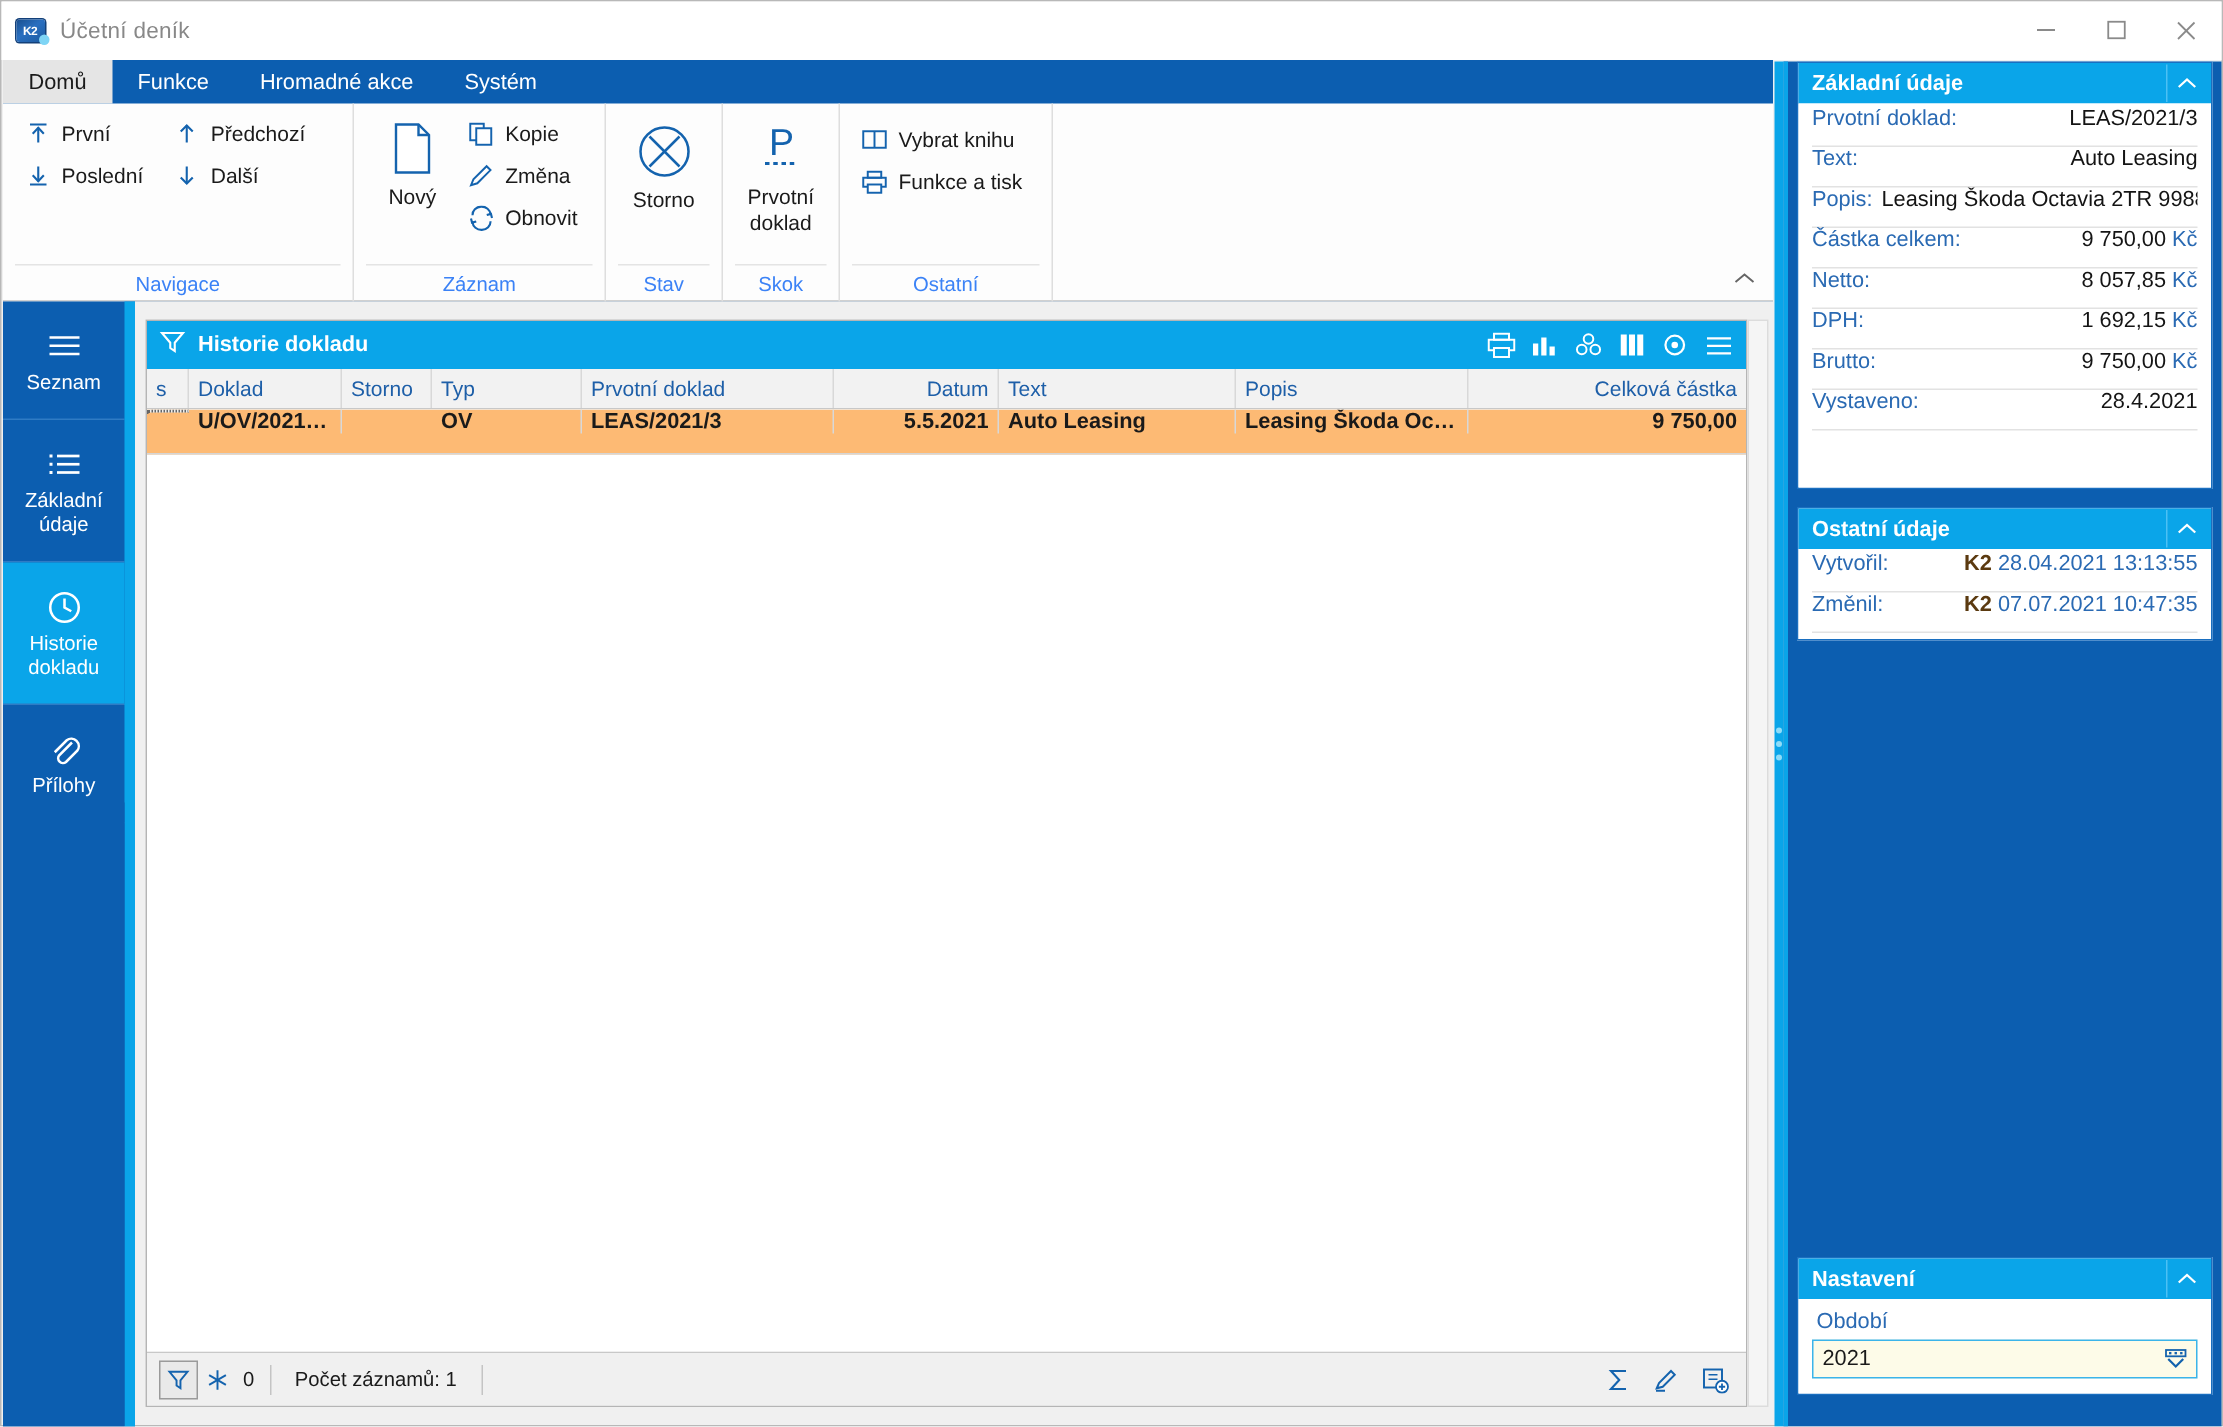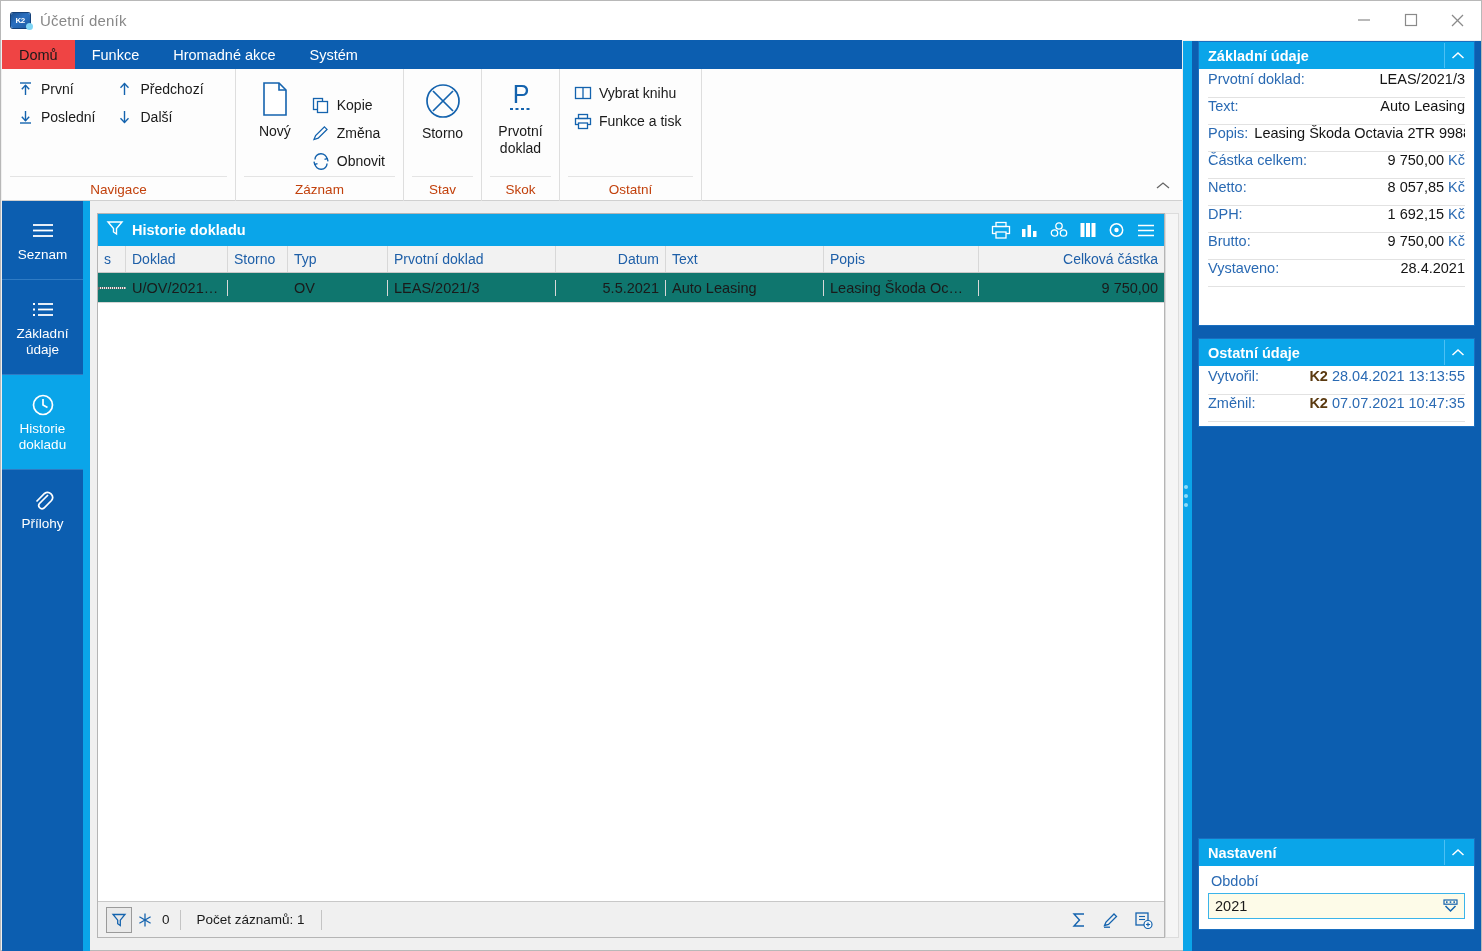--- a/index.html
+++ b/index.html
@@ -68,21 +68,21 @@
     height: 29px; width: 100%;
     display: flex; align-items: flex-end;
   }
   .rtab {
     height: 29px; padding: 0 17px;
     display: flex; align-items: center; justify-content: center;
     color: #ffffff; font-size: 14.5px;
     cursor: default;
   }
   .rtab.active {
-    background: #ef4444; color: #1a1a1a;
+    background: #e5e5e5; color: #1a1a1a;
     font-weight: normal;
   }
   .ribbon-body {
     position: absolute; left: 0; top: 29px;
     width: 100%; height: 132px;
     background: #fdfdfd;
     border-bottom: 1px solid #d0d0d0;
   }
   .rgroups { display: flex; height: 110px; }
   .rgroup {
@@ -90,21 +90,21 @@
     border-right: 1px solid #dedede;
     display: flex; flex-direction: column;
   }
   .rgroup-content {
     flex: 1;
     display: flex; align-items: flex-start;
     padding: 8px 10px 0 10px;
   }
   .rgroup-label {
     height: 25px; line-height: 25px;
-    text-align: center; font-size: 13.5px; color: #c2410c;
+    text-align: center; font-size: 13.5px; color: #3b82f6;
     border-top: 1px solid #e4e4e4;
     margin: 0 8px;
   }
   .rsmall {
     display: flex; align-items: center;
     height: 28px; padding: 0 8px 0 2px;
     font-size: 14px; color: #1a1a1a;
     white-space: nowrap;
   }
   .rsmall .ico {
@@ -189,23 +189,24 @@
   .col {
     display: flex; align-items: center;
     font-size: 14px; color: #1e5fa8;
     border-right: 1px solid #d8d8d8;
     padding: 0 6px;
     overflow: hidden; white-space: nowrap;
   }
   .col.num { justify-content: flex-end; }
   .rows { flex: 1; overflow: hidden; position: relative; background:#ffffff; }
   .grow {
-    height: 30px; display: flex; align-items: center;
-    background: #0f766e;
+    height: 30px; display: flex; align-items: flex-start;
+    background: #fdba74;
     border-bottom: 1px solid #d5d5d5;
+    font-weight: bold;
   }
   .gcell {
     display: flex; align-items: center;
     font-size: 14.5px; color: #1a1a1a;
     border-right: 1px solid #d8d8d8;
     padding: 0 6px;
     overflow: hidden; white-space: nowrap;
   }
   .gcell.num { justify-content: flex-end; }
   .gcell.sel {
@@ -415,21 +416,21 @@
           <div class="rgroup-content" style="padding-top:4px">
             <div class="rbig">
               <span class="bico">
                 <svg width="30" height="36" viewBox="0 0 30 36">
                     <path d="M4 2 H19 L26 9 V34 H4 Z" fill="#ffffff" stroke="#1463ae" stroke-width="1.6"></path>
                     <polyline points="19,2 19,9 26,9" fill="none" stroke="#1463ae" stroke-width="1.6"></polyline>
                   </svg>
               </span>
               <span class="blabel">Nový</span>
             </div>
-            <div class="rcol" style="margin-left:4px; margin-top:18px">
+            <div class="rcol" style="margin-left:4px; margin-top:2px">
               <div class="rsmall">
                 <span class="ico">
                   <svg width="17" height="17" viewBox="0 0 17 17">
                       <rect x="1.5" y="1.5" width="9" height="11" fill="none" stroke="#1463ae" stroke-width="1.3"></rect>
                       <rect x="5.5" y="4.5" width="10" height="11" fill="#ffffff" stroke="#1463ae" stroke-width="1.3"></rect>
                     </svg>
                 </span>
                 <span>Kopie</span>
               </div>
               <div class="rsmall">

